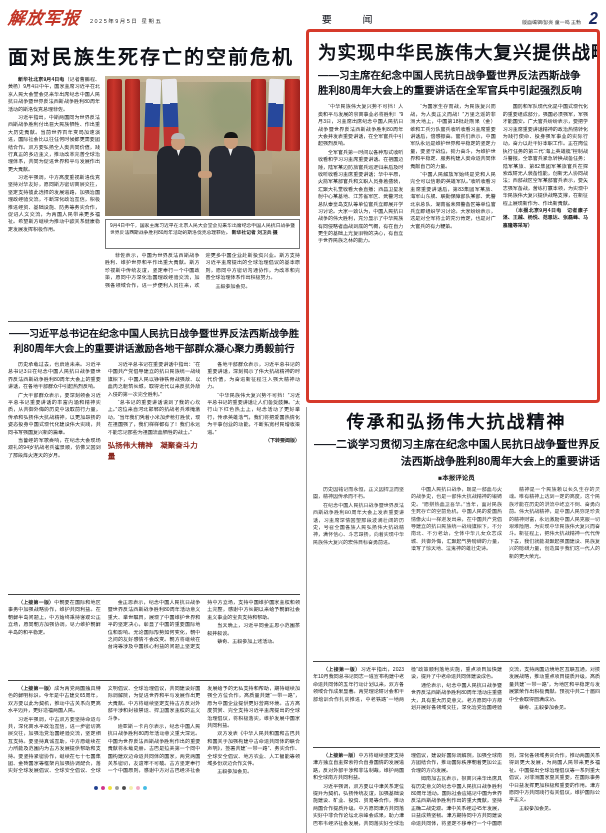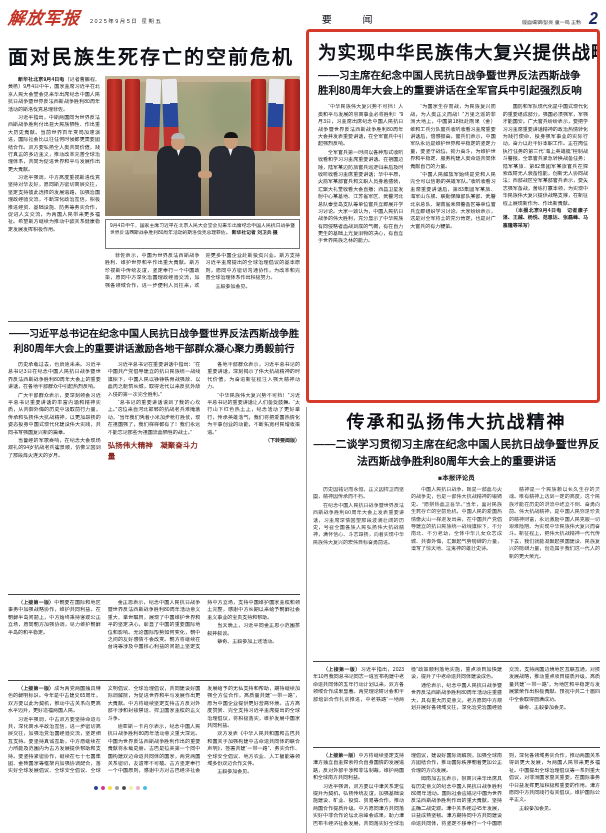--- a/index.html
+++ b/index.html
@@ -61,21 +61,21 @@
         margin-bottom:4px}
   .sub-c{font-size:10px;font-weight:bold;color:#11141c;text-align:center;line-height:1.5;margin-bottom:5px}
   .c-body{column-count:3;column-gap:7px;height:226px;overflow:hidden}
   .inset-head{font-size:7.5px;font-weight:bold;color:#8a2a22;text-align:left;line-height:1.45;
               margin:5px 0;text-indent:0 !important}
   .turn-note{font-weight:bold;text-align:right;text-indent:0 !important}
   
   .right-lower{border-left:1px solid #9a9a9a;padding-left:6px;margin-top:4px}
   .hl-d{font-size:18px;font-weight:bold;color:#0e1118;text-align:center;letter-spacing:2px;
         white-space:nowrap;margin-bottom:3px}
-  .sub-d{font-size:11px;font-weight:bold;color:#11141c;text-align:center;line-height:1.5;margin-bottom:3px}
+  .sub-d{font-size:11px;font-weight:bold;color:#11141c;text-align:right;line-height:1.5;margin-bottom:3px}
   .byline-d{font-size:6.5px;font-weight:bold;text-align:center;margin-bottom:4px;color:#222}
   .d-body{font-family:"DejaVu Serif",serif;column-count:3;column-gap:7px;height:168px;
           overflow:hidden;color:#333}
   
   .cont{margin-top:7px;border-top:1.5px solid #444;padding-top:4px}
   .cont .cols3{column-count:3;column-gap:7px;overflow:hidden}
   .h-dprk{height:74px}.h-laos{height:74px}.h-cuba{height:96px}.h-zim{height:86px}
   
   .dots{display:flex;gap:3px;margin-top:5px}
   .dots span{width:4px;height:4px;border-radius:50%;display:inline-block}

